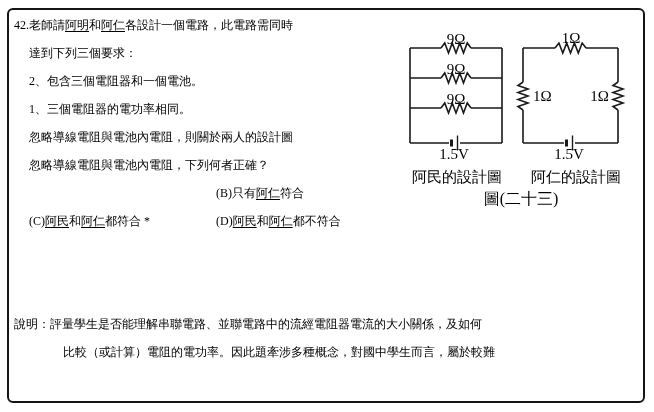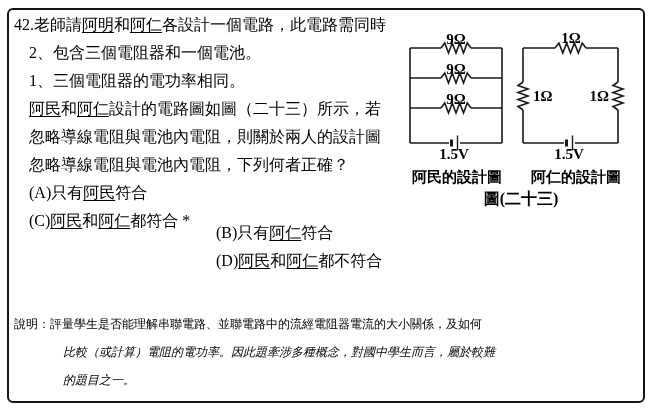--- a/index.html
+++ b/index.html
@@ -8,61 +8,60 @@
     font-family:"Liberation Serif","DejaVu Serif",serif;color:#000;
     overflow:hidden;
   }
   .frame{
     position:absolute;left:7px;top:8px;width:634px;height:391px;
     border:2px solid #151515;border-radius:6px;background:#fff;
   }
   
   .question{
     position:absolute;left:14px;top:11px;
-    font-size:16px;line-height:28px;white-space:nowrap;
+    font-size:12px;line-height:28px;white-space:nowrap;
   }
   .q-line{height:28px;}
   .q-line.cont{padding-left:15px;}
   .q-num{letter-spacing:0;}
   .u{text-decoration:underline;text-underline-offset:2px;}
   .opt-row{position:relative;height:28px;padding-left:15px;}
   .opt{display:inline-block;}
-  .opt2{position:absolute;left:202px;top:0;margin-top:40px;}
+  .opt2{position:absolute;left:202px;top:0;}
   
   .expl{
     position:absolute;left:14px;top:310px;
     font-size:12px;line-height:28px;white-space:nowrap;
   }
   .e-line{height:28px;}
-  .e-line.cont{padding-left:49px;font-style:italic;}
+  .e-line.cont{padding-left:49px;}
   
-  .figure{position:absolute;left:405px;top:14px;width:245px;height:200px;font-weight:bold;}
+  .figure{position:absolute;left:405px;top:14px;width:245px;height:200px;}
   .figure svg{display:block;}
   .wire{stroke:#1a1a1a;stroke-width:1.6;fill:none;}
   .zig{stroke:#1a1a1a;stroke-width:1.6;fill:none;stroke-linejoin:miter;}
   .bat-thick{stroke:#1a1a1a;stroke-width:3;}
   .bat-thin{stroke:#1a1a1a;stroke-width:1.4;}
   .lbl{font-family:"Liberation Serif","DejaVu Serif",serif;font-size:15px;fill:#000;}
   .cap{font-family:"Liberation Serif","DejaVu Serif",serif;font-size:15px;fill:#000;}
   .figtitle{font-family:"Liberation Serif","DejaVu Serif",serif;font-size:16px;fill:#000;}
 </style>
 </head>
 <body>
 
 <div class="frame"></div>
 
 <div class="question">
   <div class="q-line"><span class="q-num">42.</span><span><span>老師請</span><span class="u">阿明</span><span>和</span><span class="u">阿仁</span><span>各設計一個電路，此電路需同時</span></span></div>
+  <div class="q-line cont"><span>達到下列三個要求：</span></div>
   <div class="q-line cont"><span>2、包含三個電阻器和一個電池。</span></div>
   <div class="q-line cont"><span>1、三個電阻器的電功率相同。</span></div>
-  <div class="q-line cont"><span class="u">阿民</span><span>和</span><span class="u">阿仁</span><span>設計的電路圖如圖（二十三）所示，若</span></div>
   <div class="q-line cont"><span>忽略導線電阻與電池內電阻，則關於兩人的設計圖</span></div>
   <div class="q-line cont"><span>忽略導線電阻與電池內電阻，下列何者正確？</span></div>
   <div class="opt-row">
-    <div class="opt"><span>(A)</span><span><span>只有</span><span class="u">阿民</span><span>符合</span></span></div>
     <div class="opt opt2"><span>(B)</span><span><span>只有</span><span class="u">阿仁</span><span>符合</span></span></div>
   </div>
   <div class="opt-row">
     <div class="opt opt2"><span>(D)</span><span><span class="u">阿民</span><span>和</span><span class="u">阿仁</span><span>都不符合</span></span></div>
     <div class="opt"><span>(C)</span><span><span class="u">阿民</span><span>和</span><span class="u">阿仁</span><span>都符合 *</span></span></div>
   </div>
 </div>
 
 <div class="figure">
   <svg width="245" height="200" viewBox="0 0 245 200">
@@ -114,14 +113,13 @@
       <text class="lbl" x="164" y="145" text-anchor="middle">1.5V</text>
       <text class="cap" x="171" y="168" text-anchor="middle">阿仁的設計圖</text>
     </g>
     <text class="figtitle" x="116" y="190" text-anchor="middle">圖(二十三)</text>
   </svg>
 </div>
 
 <div class="expl">
   <div class="e-line"><span>說明：</span><span>評量學生是否能理解串聯電路、並聯電路中的流經電阻器電流的大小關係，及如何</span></div>
   <div class="e-line cont">比較（或計算）電阻的電功率。因此題牽涉多種概念，對國中學生而言，屬於較難</div>
-  <div class="e-line cont">的題目之一。</div>
 </div>
 
 </body></html>

